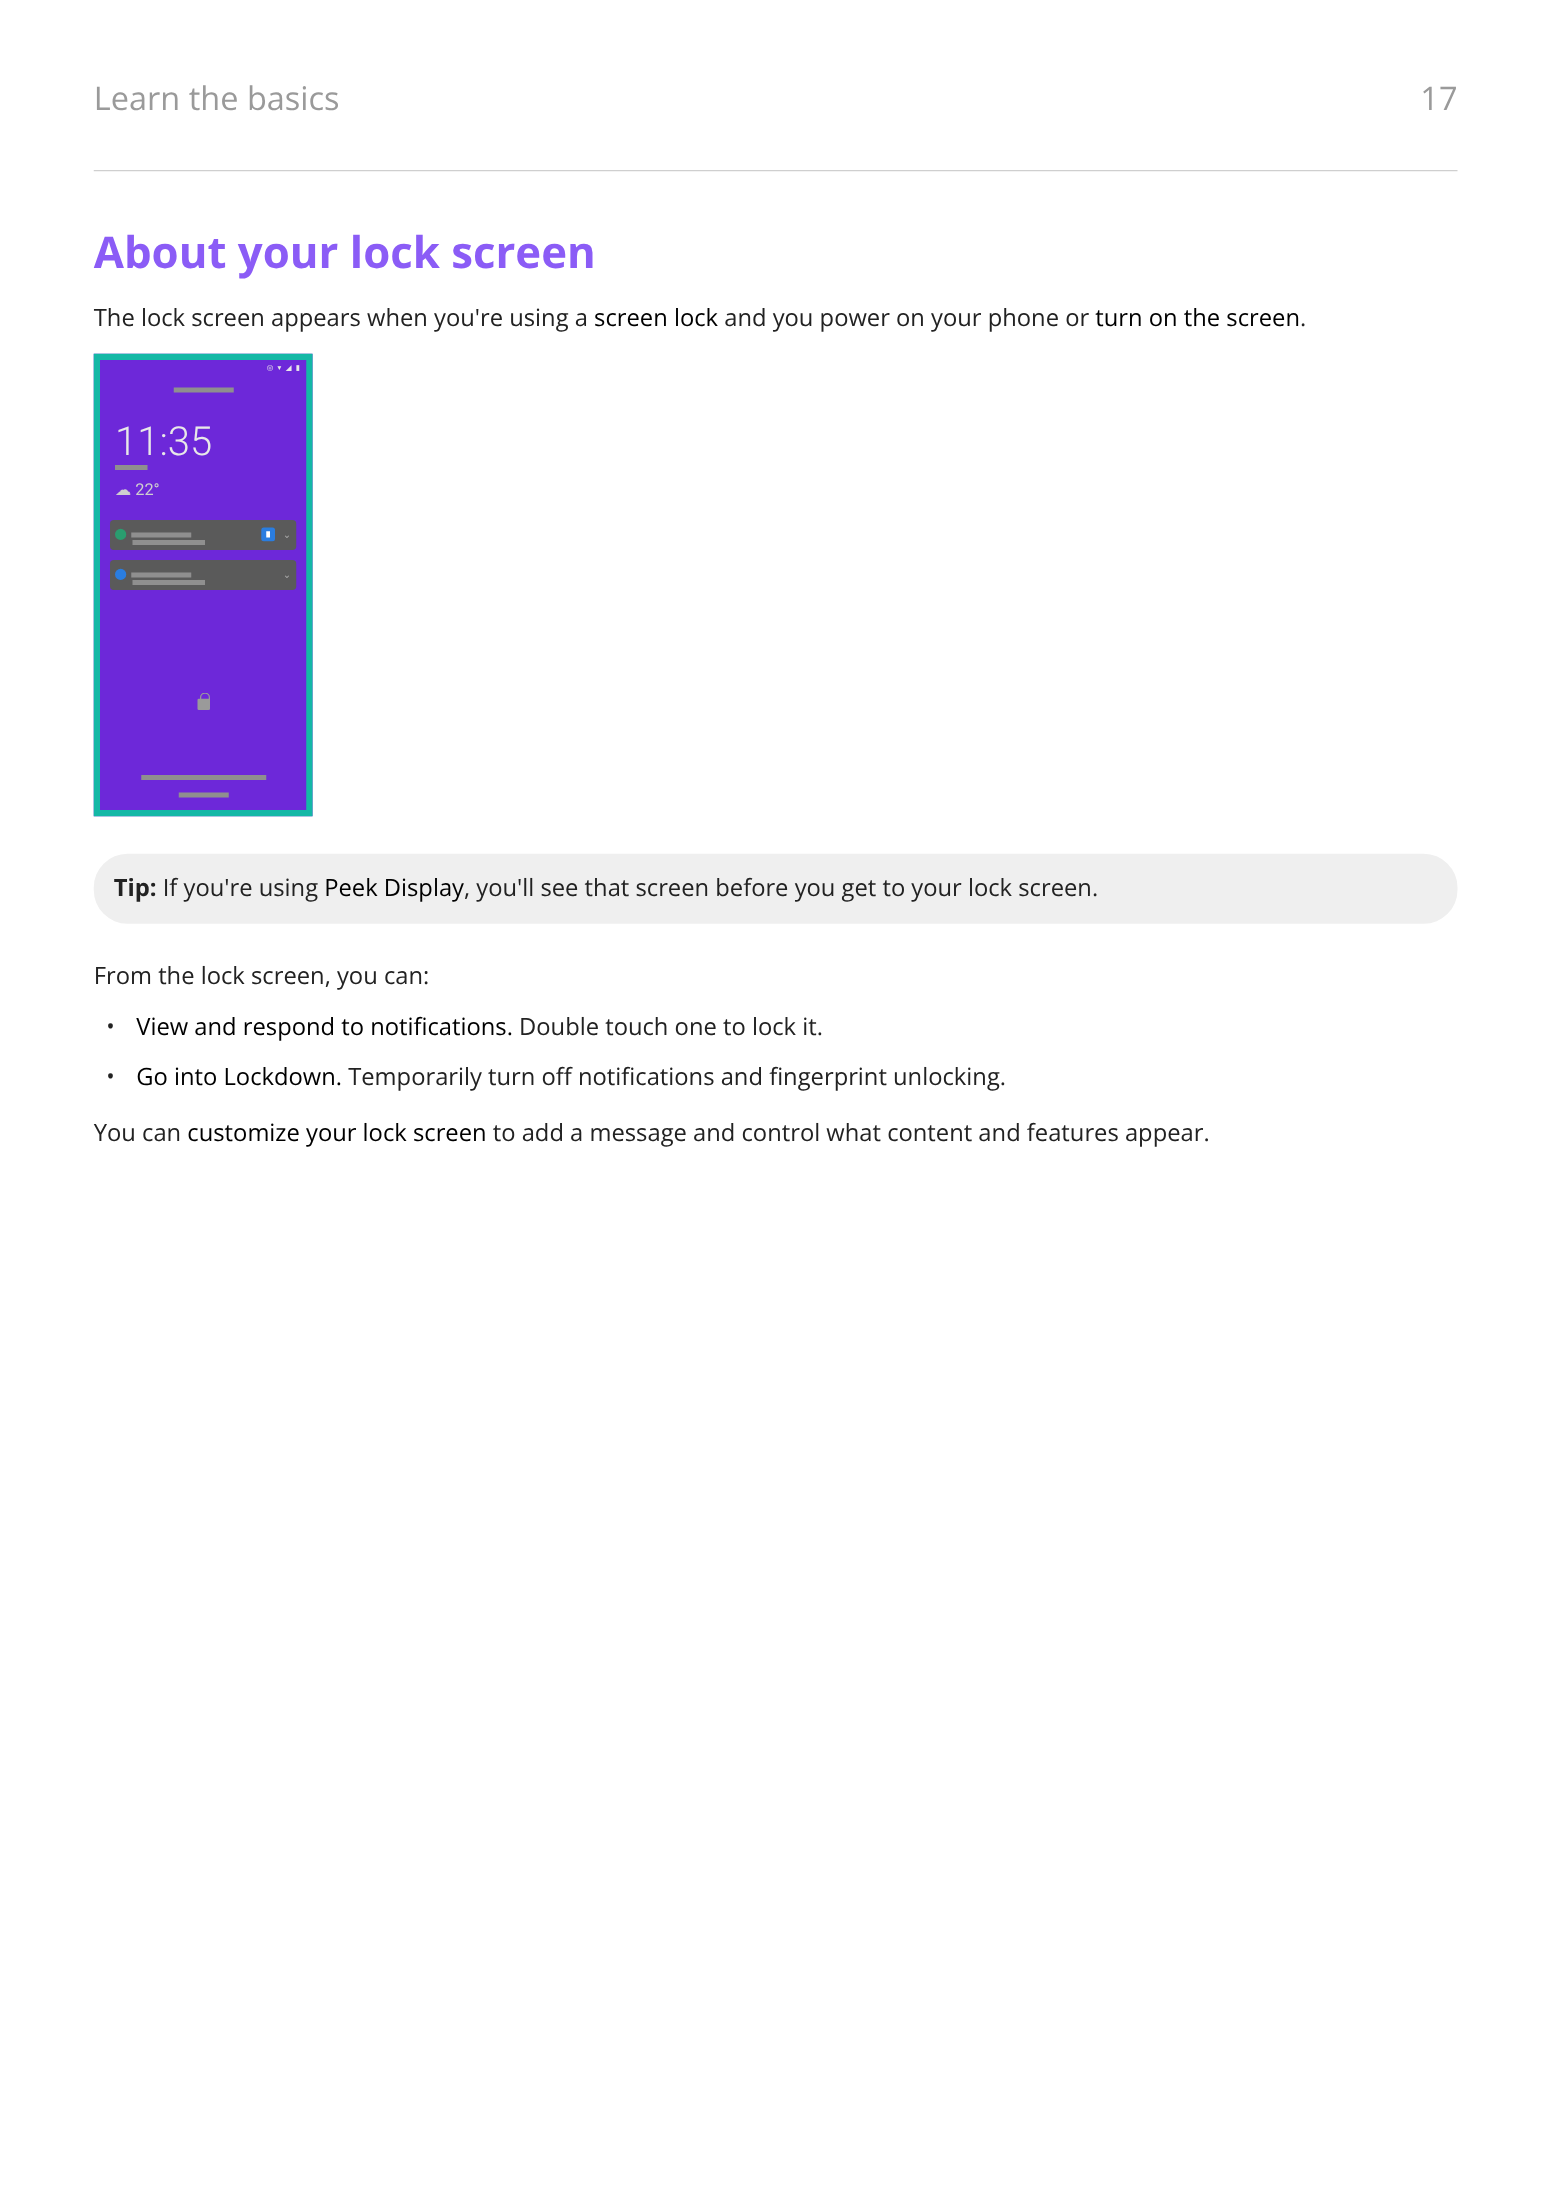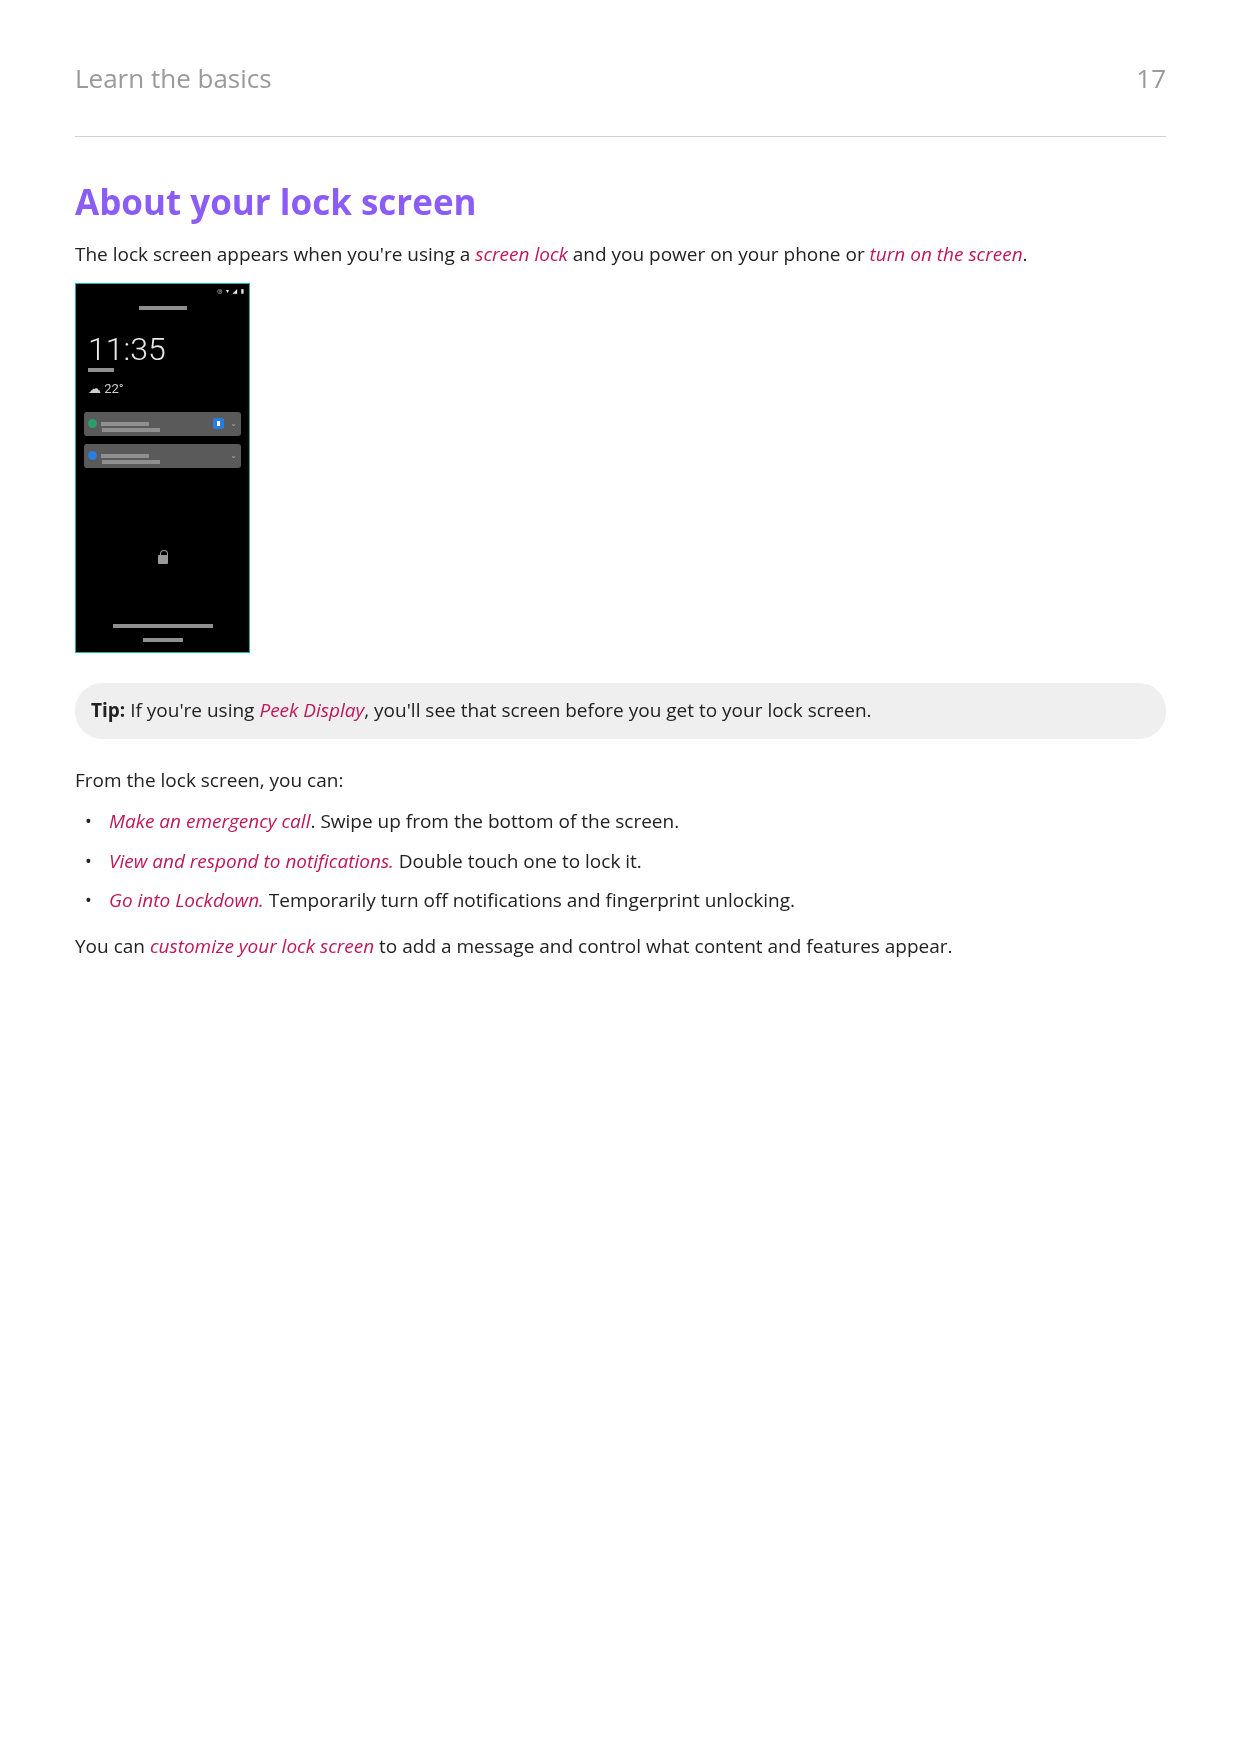--- a/index.html
+++ b/index.html
@@ -28,31 +28,30 @@
     margin-bottom: 40px;
   }
   h1.main-heading {
     font-size: 35px;
     font-weight: 700;
     color: #8b5cf6;
     margin-bottom: 14px;
   }
   p.body-text { margin-bottom: 14px; }
   a.link, .link-span {
-    color: #be185d;
+    color: #000000;
     text-decoration: none;
     cursor: pointer;
-    font-style: italic;
   }
   
   .phone {
     width: 175px;
     height: 370px;
-    background: #000000;
-    border: 1px solid #14b8a6;
+    background: #6d28d9;
+    border: 5px solid #14b8a6;
     margin: 6px 0 30px 0;
     position: relative;
     font-family: Roboto, Arial, sans-serif;
     color: #e8e8e8;
     overflow: hidden;
   }
   .status-icons {
     position: absolute; top: 3px; right: 4px; font-size: 6px; letter-spacing: 1px;
     color: #e8e8e8;
   }
@@ -183,23 +182,20 @@
 </div>
 
 <div class="tip-box">
   <b>Tip:</b><span> If you're using </span><a class="link">Peek Display</a><span>, you'll see that screen before you get to your lock screen.</span>
 </div>
 
 <p class="body-text">From the lock screen, you can:</p>
 
 <ul class="bullet-list">
   <li>
-    <a class="link">Make an emergency call</a><span>. Swipe up from the bottom of the screen.</span>
-  </li>
-  <li>
     <a class="link">View and respond to notifications.</a><span> Double touch one to lock it.</span>
   </li>
   <li>
     <a class="link">Go into Lockdown.</a><span> Temporarily turn off notifications and fingerprint unlocking.</span>
   </li>
 </ul>
 
 <p class="body-text">
   <span>You can </span><a class="link">customize your lock screen</a><span> to add a message and control what content and features appear.</span>
 </p>

